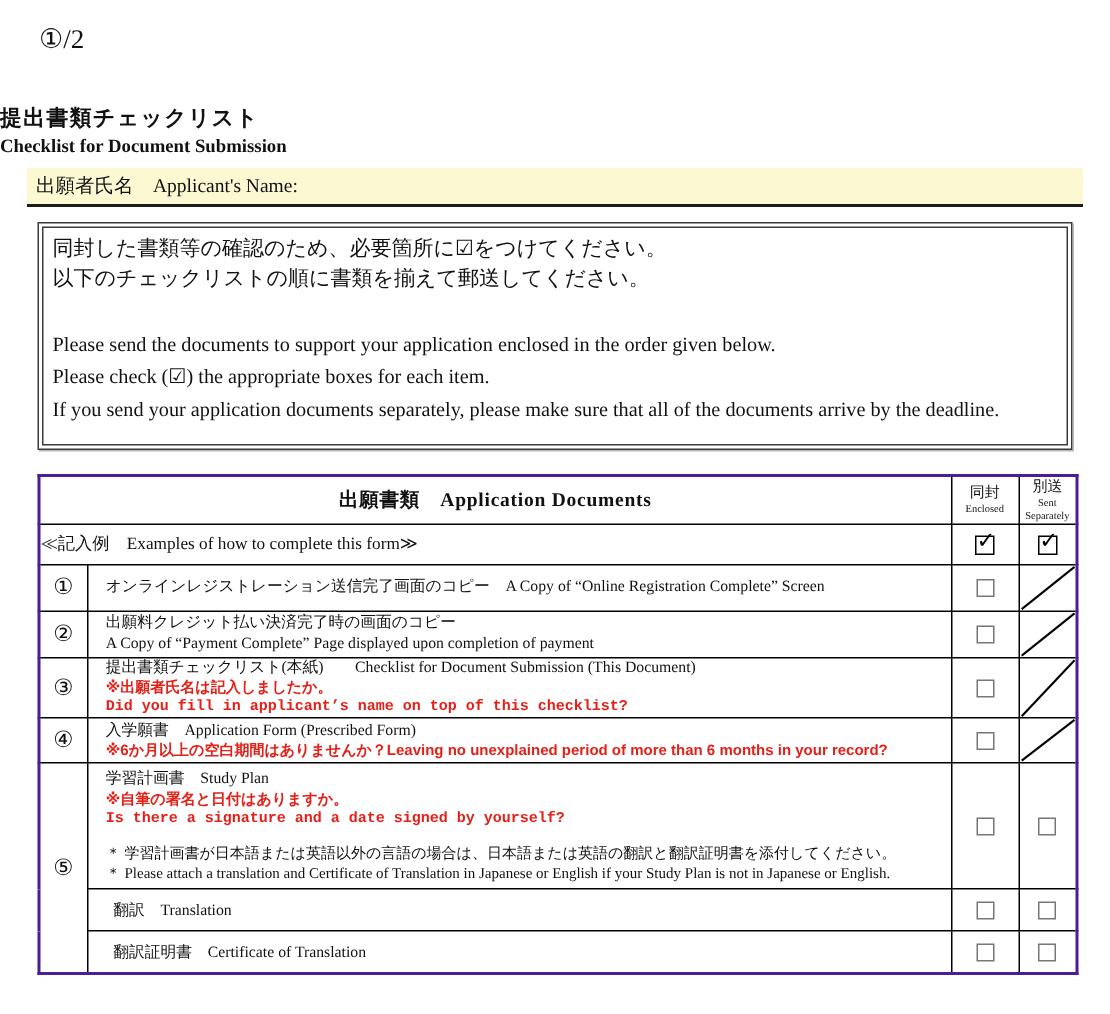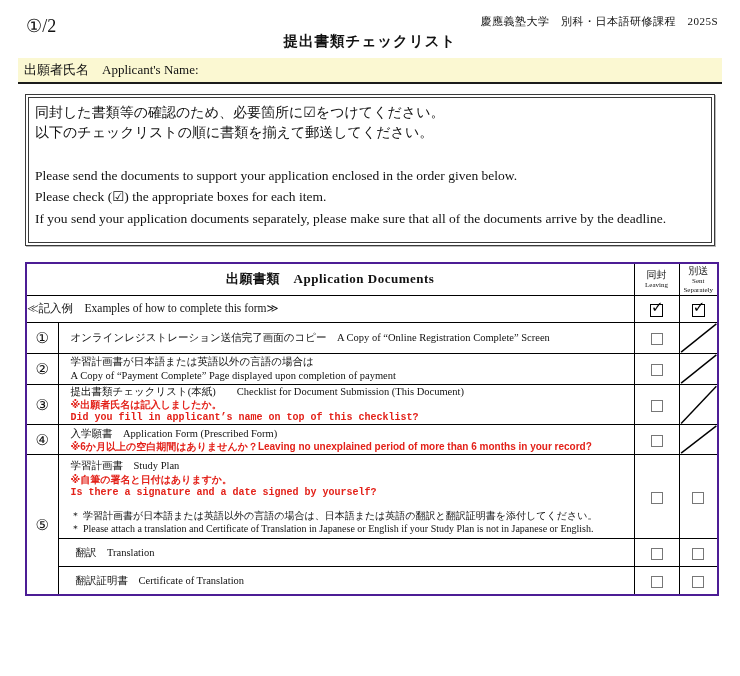--- a/index.html
+++ b/index.html
@@ -13,21 +13,21 @@
     box-sizing:border-box;
   }
   .org{
     position:absolute;top:14px;right:22px;
     font-size:11px;letter-spacing:0.5px;
   }
   .pagenum{
     position:absolute;top:15px;left:26px;
     font-size:18px;
   }
-  .titles{padding-top:32px;text-align:center;}
+  .titles{padding-top:69px;}
   .title-ja{font-size:14.5px;font-weight:bold;letter-spacing:1px;}
   .title-en{font-size:12.5px;font-weight:bold;margin-top:2px;}
   .name-band{
     margin:7px 18px 0 18px;
     background:var(--hl,#fbf8d2);
     border-bottom:2px solid #1c1c1c;
     font-size:13px;
     padding:2px 6px 3px 6px;
     display:flex;align-items:baseline;gap:12px;
   }
@@ -100,25 +100,25 @@
   svg.slash{position:absolute;left:0;top:0;width:100%;height:100%;display:block;}
   svg.slash line{stroke:#000;stroke-width:1.4;vector-effect:non-scaling-stroke;}
   tr.subrow{height:28px;}
   tr.subrow td{border-top:1px dotted #333;margin-top:12px;}
   td.desc.sub{padding-left:17px;font-size:10.5px;}
 </style>
 </head>
 <body>
 
 <div class="page" style="--hl: #fbf8d2; --red: #e32119;">
-  <div class="org">慶應義塾大学　別科・日本語研修課程　2025S</div>
   <div class="pagenum">①/2</div>
 
   <div class="titles">
     <div class="title-ja">提出書類チェックリスト</div>
+    <div class="title-en">Checklist for Document Submission</div>
   </div>
 
   <div class="name-band">
     <span>出願者氏名　Applicant's Name:</span>
     <span class="name-fill"></span>
   </div>
 
   <div class="inst-outer">
     <div class="inst-inner">
       <div class="inst-ja">
@@ -139,21 +139,21 @@
       <col style="width:32px">
         <col style="width:576px">
         <col style="width:45px">
         <col style="width:39px">
     </colgroup>
     <tbody>
         <tr class="head">
       <th class="ttl" colspan="2">出願書類　Application Documents</th>
       <th class="colh">
         <div class="ja">同封</div>
-        <div class="en">Leaving</div>
+        <div class="en">Enclosed</div>
       </th>
       <th class="colh">
         <div class="ja">別送</div>
         <div class="en">Sent</div>
         <div class="en">Separately</div>
       </th>
     </tr>
     <tr class="example">
       <td class="exlabel" colspan="2">≪記入例　Examples of how to complete this form≫</td>
       <td class="cbcell"><span class="cb checked"><span class="tick">✓</span></span></td>
@@ -169,21 +169,21 @@
           <td class="cbcell"><span class="cb"></span></td>
           <td class="cbcell">
             <svg class="slash" viewBox="0 0 10 10" preserveAspectRatio="none">
               <line x1="0.3" y1="9.7" x2="9.7" y2="0.3"></line>
             </svg>
           </td>
         </tr>
         <tr style="height: 31px;">
           <td class="num">②</td>
           <td class="desc">
-            <div class="ln">学習計画書が日本語または英語以外の言語の場合は</div>
+            <div class="ln">出願料クレジット払い決済完了時の画面のコピー</div>
             <div class="ln">A Copy of “Payment Complete” Page displayed upon completion of payment</div>
           </td>
           <td class="cbcell"><span class="cb"></span></td>
           <td class="cbcell">
             <svg class="slash" viewBox="0 0 10 10" preserveAspectRatio="none">
               <line x1="0.3" y1="9.7" x2="9.7" y2="0.3"></line>
             </svg>
           </td>
         </tr>
         <tr style="height: 38px;">

